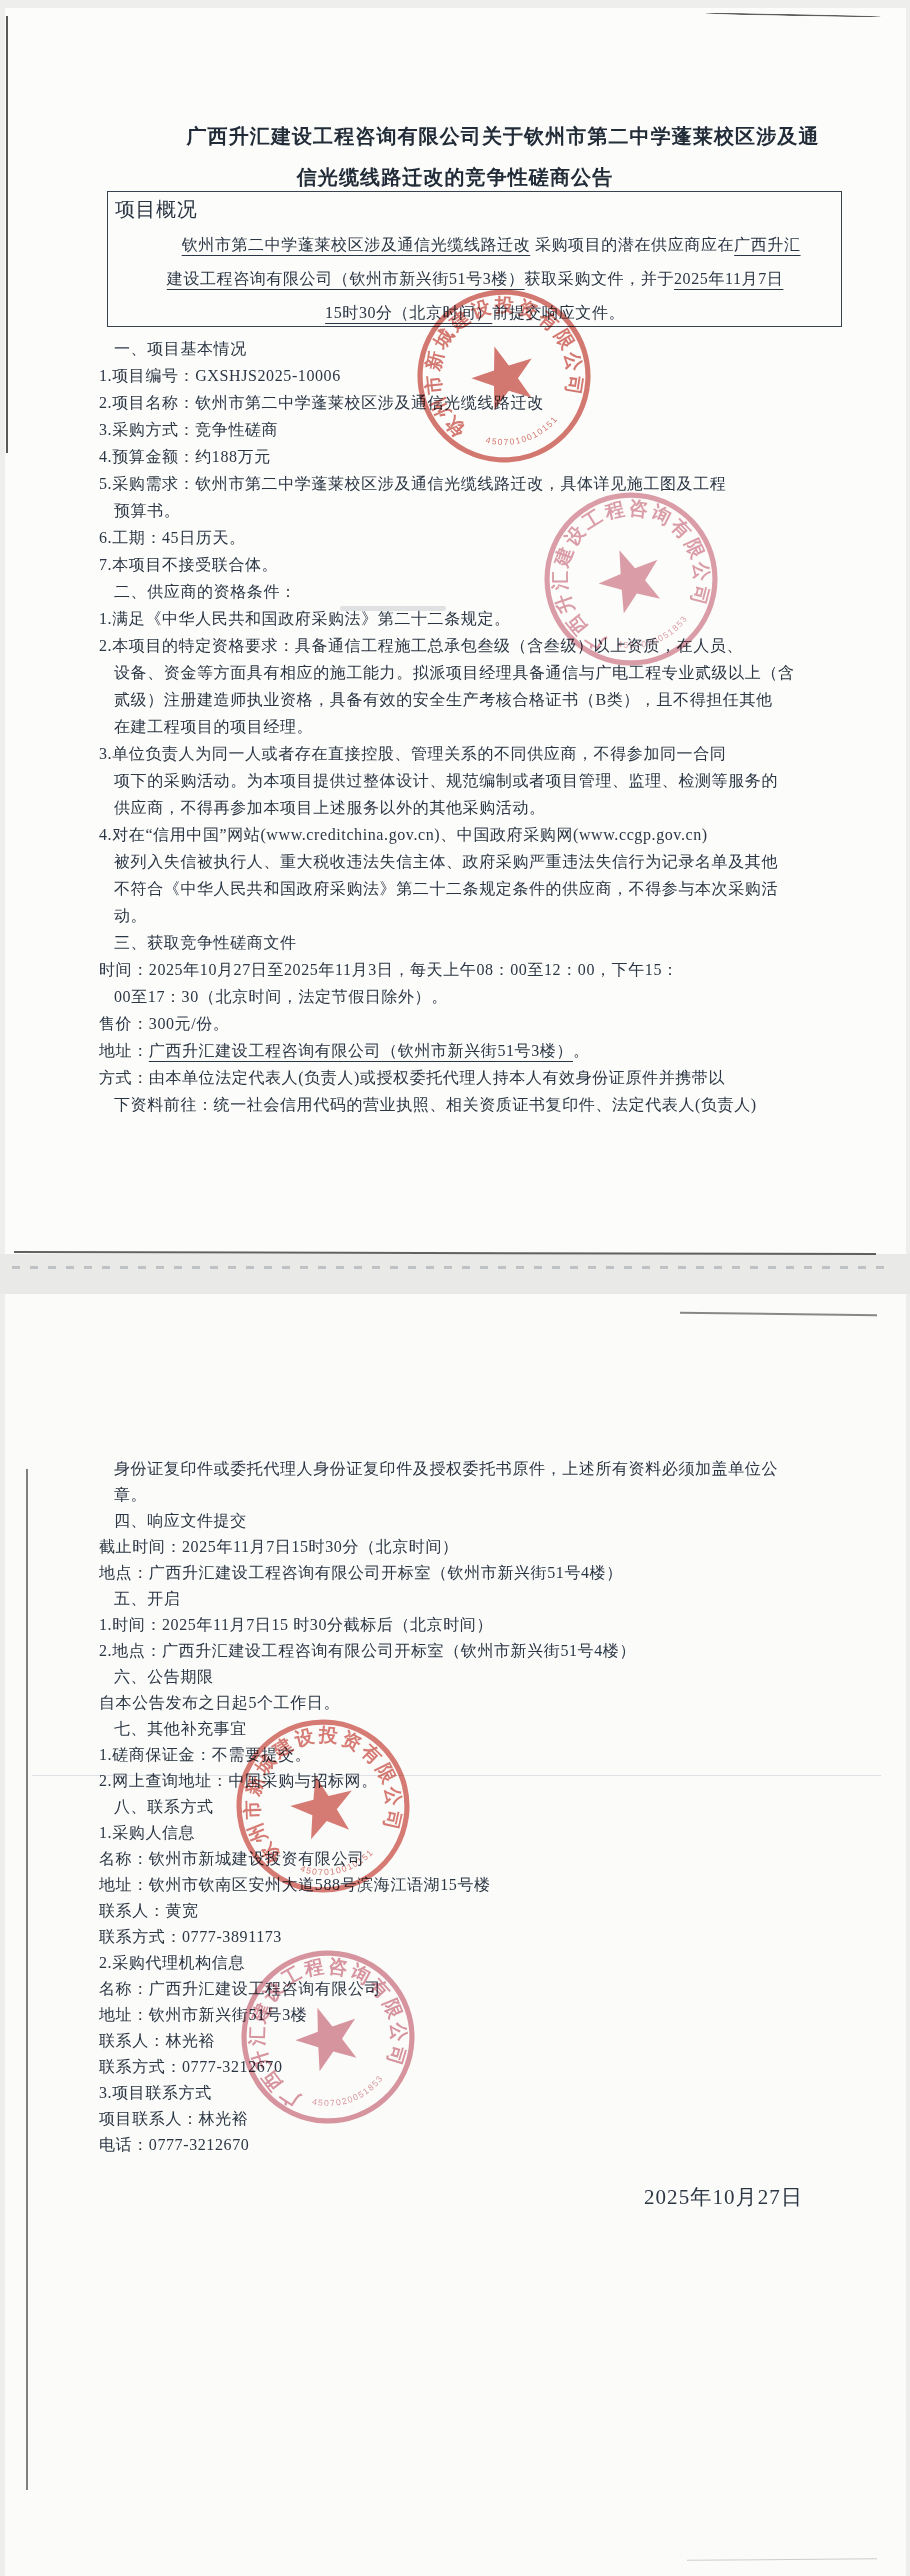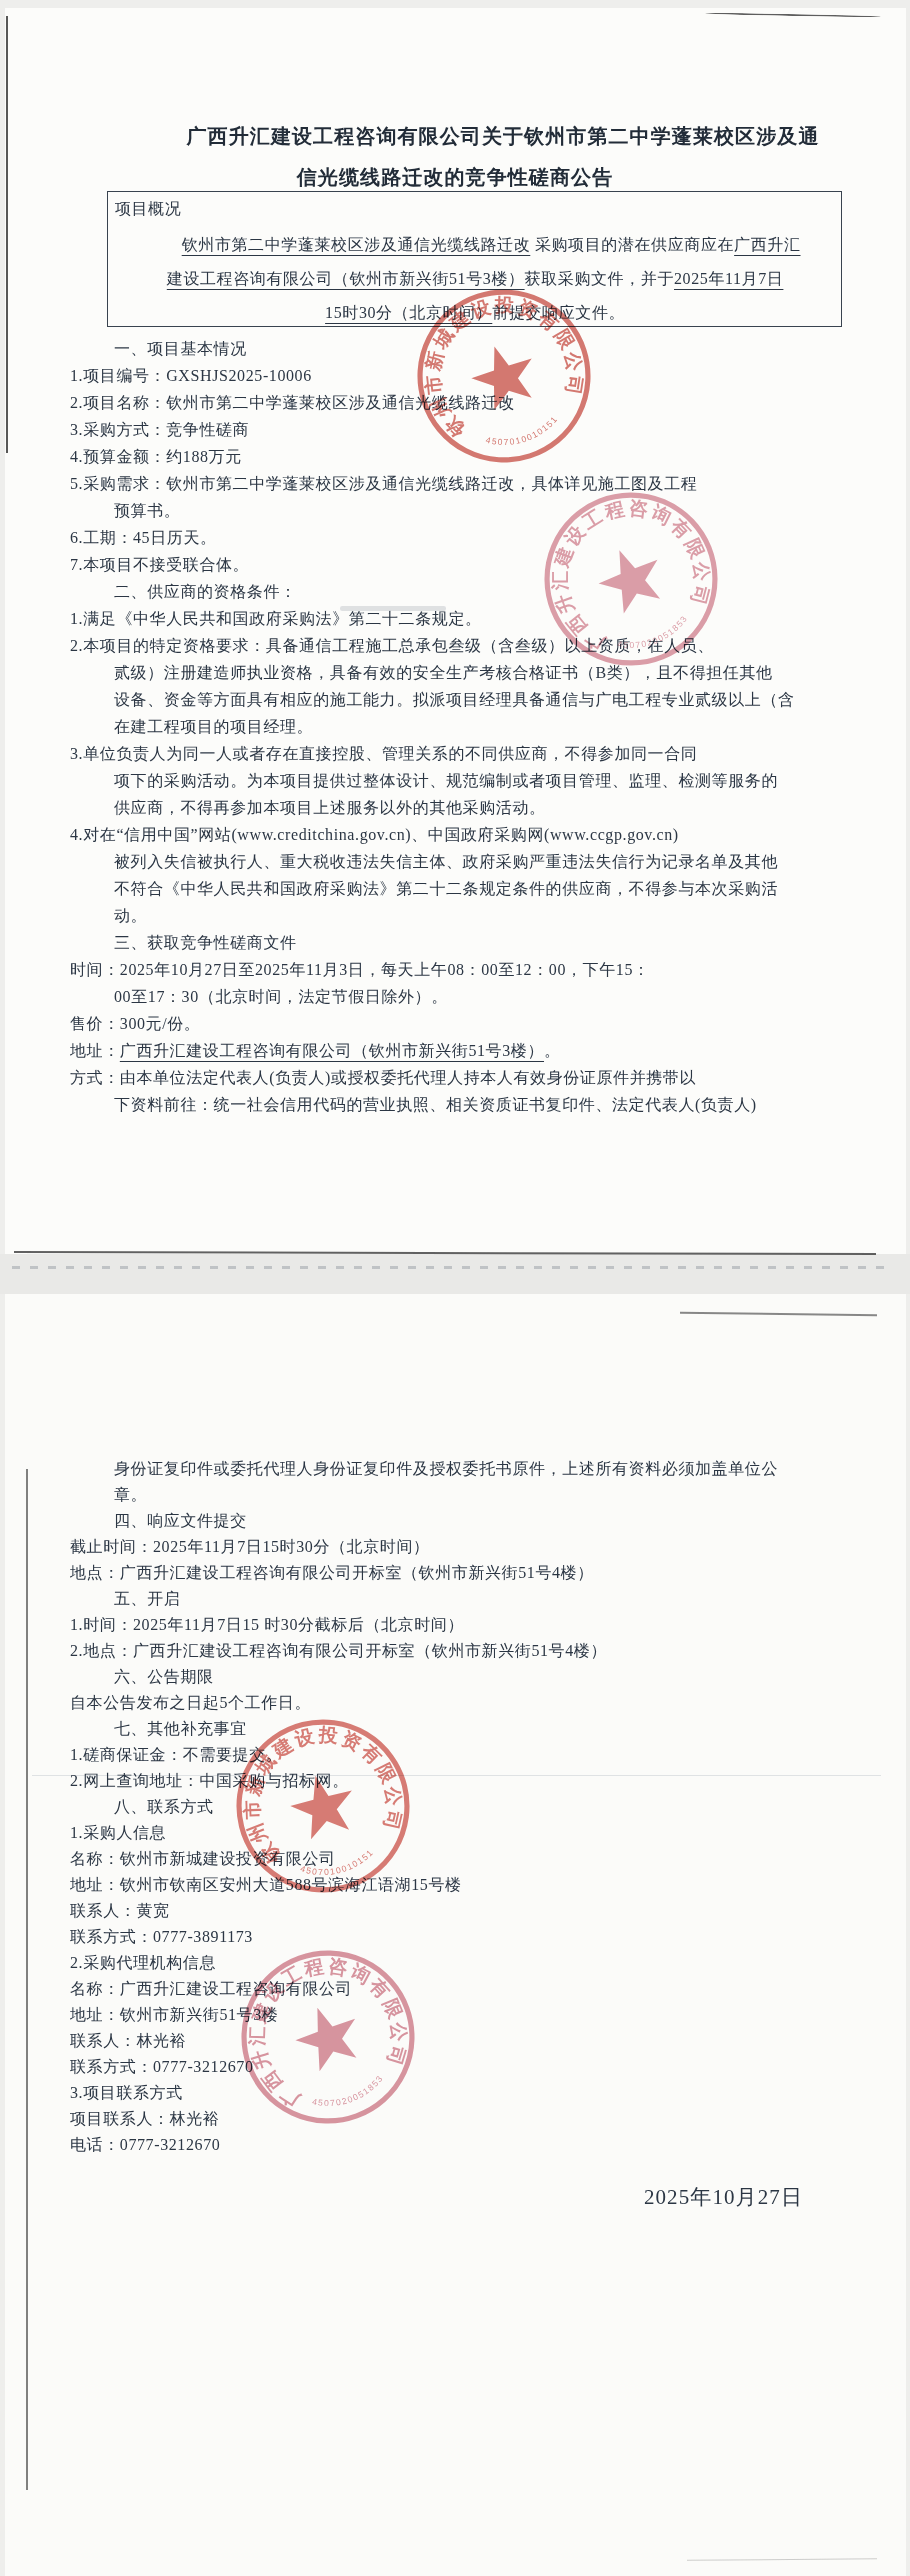--- a/index.html
+++ b/index.html
@@ -26,32 +26,32 @@
 
   
   .title-line{position:absolute;left:0;width:910px;text-align:center;
     font-family:"Liberation Sans","DejaVu Sans",sans-serif;font-weight:700;
     font-size:20px;letter-spacing:1.1px;color:#222c38;height:25px;line-height:25px;}
   #title1{top:124px;padding-left:48px;} #title2{top:165px;}
 
   
   #overview-box{position:absolute;left:107px;top:191px;width:733px;height:134px;
     border:1.1px solid #39434f;}
-  #overview-label{margin:8px 0 0 6.9px;font-size:16px;line-height:18.4px;letter-spacing:0.6px;}
+  #overview-label{margin:8px 0 0 6.9px;font-size:20px;line-height:18.4px;letter-spacing:0.6px;}
   #overview-para{margin-top:9.2px;padding:0 5.7px 0 6.9px;font-size:16px;letter-spacing:0.6px;text-align:center;}
   #overview-para .bline{height:34px;line-height:34px;white-space:nowrap;}
   #overview-para .bline:first-child{text-indent:32px;}
 
   
   .col{position:absolute;left:0;width:836px;font-size:16px;letter-spacing:0.6px;}
   #p1col{top:335px;} #p1col .line{height:27px;line-height:27px;}
   #p2col{top:1456px;} #p2col .line{height:26px;line-height:26px;}
   .line{white-space:nowrap;}
   .line.sec{padding-left:114px;}
-  .line.item{padding-left:70px;}
+  .line.item{padding-left:99px;}
   .line.cont{padding-left:114px;}
   .u{text-decoration:underline;text-decoration-thickness:1.1px;text-underline-offset:4.6px;}
 
   
   #doc-date{position:absolute;top:2184px;left:0;width:803px;text-align:right;
     font-size:21px;letter-spacing:1.1px;height:26px;line-height:26px;}
 
   
   .stamp{position:absolute;width:184px;height:184px;mix-blend-mode:multiply;
     font-family:"Liberation Sans","DejaVu Sans",sans-serif;}
@@ -98,22 +98,22 @@
       <div class="line item">2.项目名称：钦州市第二中学蓬莱校区涉及通信光缆线路迁改</div>
       <div class="line item">3.采购方式：竞争性磋商</div>
       <div class="line item">4.预算金额：约188万元</div>
       <div class="line item">5.采购需求：钦州市第二中学蓬莱校区涉及通信光缆线路迁改，具体详见施工图及工程</div>
       <div class="line cont">预算书。</div>
       <div class="line item">6.工期：45日历天。</div>
       <div class="line item">7.本项目不接受联合体。</div>
       <div class="line sec">二、供应商的资格条件：</div>
       <div class="line item">1.满足《中华人民共和国政府采购法》第二十二条规定。</div>
       <div class="line item">2.本项目的特定资格要求：具备通信工程施工总承包叁级（含叁级）以上资质，在人员、</div>
+      <div class="line cont">设备、资金等方面具有相应的施工能力。拟派项目经理具备通信与广电工程专业贰级以上（含</div>
       <div class="line cont">贰级）注册建造师执业资格，具备有效的安全生产考核合格证书（B类），且不得担任其他</div>
-      <div class="line cont">设备、资金等方面具有相应的施工能力。拟派项目经理具备通信与广电工程专业贰级以上（含</div>
       <div class="line cont">在建工程项目的项目经理。</div>
       <div class="line item">3.单位负责人为同一人或者存在直接控股、管理关系的不同供应商，不得参加同一合同</div>
       <div class="line cont">项下的采购活动。为本项目提供过整体设计、规范编制或者项目管理、监理、检测等服务的</div>
       <div class="line cont">供应商，不得再参加本项目上述服务以外的其他采购活动。</div>
       <div class="line item">4.对在“信用中国”网站(www.creditchina.gov.cn)、中国政府采购网(www.ccgp.gov.cn)</div>
       <div class="line cont">被列入失信被执行人、重大税收违法失信主体、政府采购严重违法失信行为记录名单及其他</div>
       <div class="line cont">不符合《中华人民共和国政府采购法》第二十二条规定条件的供应商，不得参与本次采购活</div>
       <div class="line cont">动。</div>
       <div class="line sec">三、获取竞争性磋商文件</div>
       <div class="line item">时间：2025年10月27日至2025年11月3日，每天上午08：00至12：00，下午15：</div>

